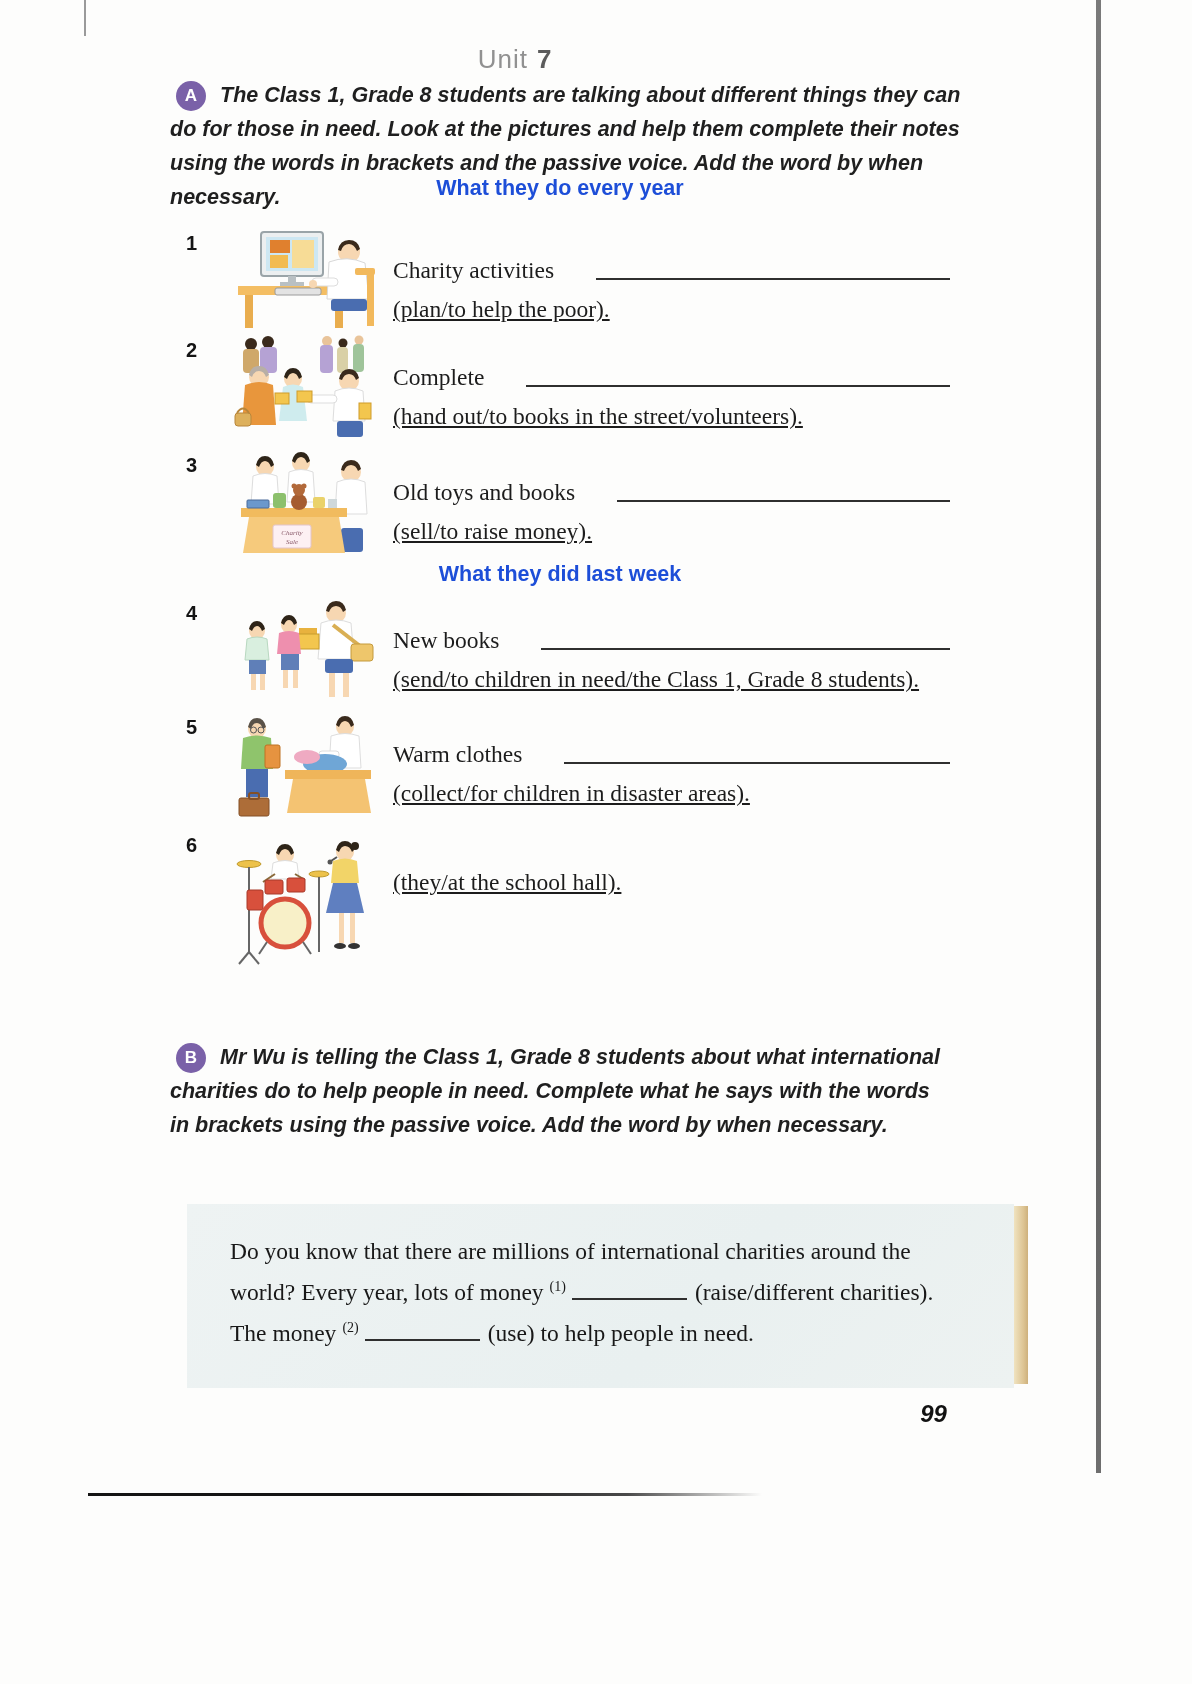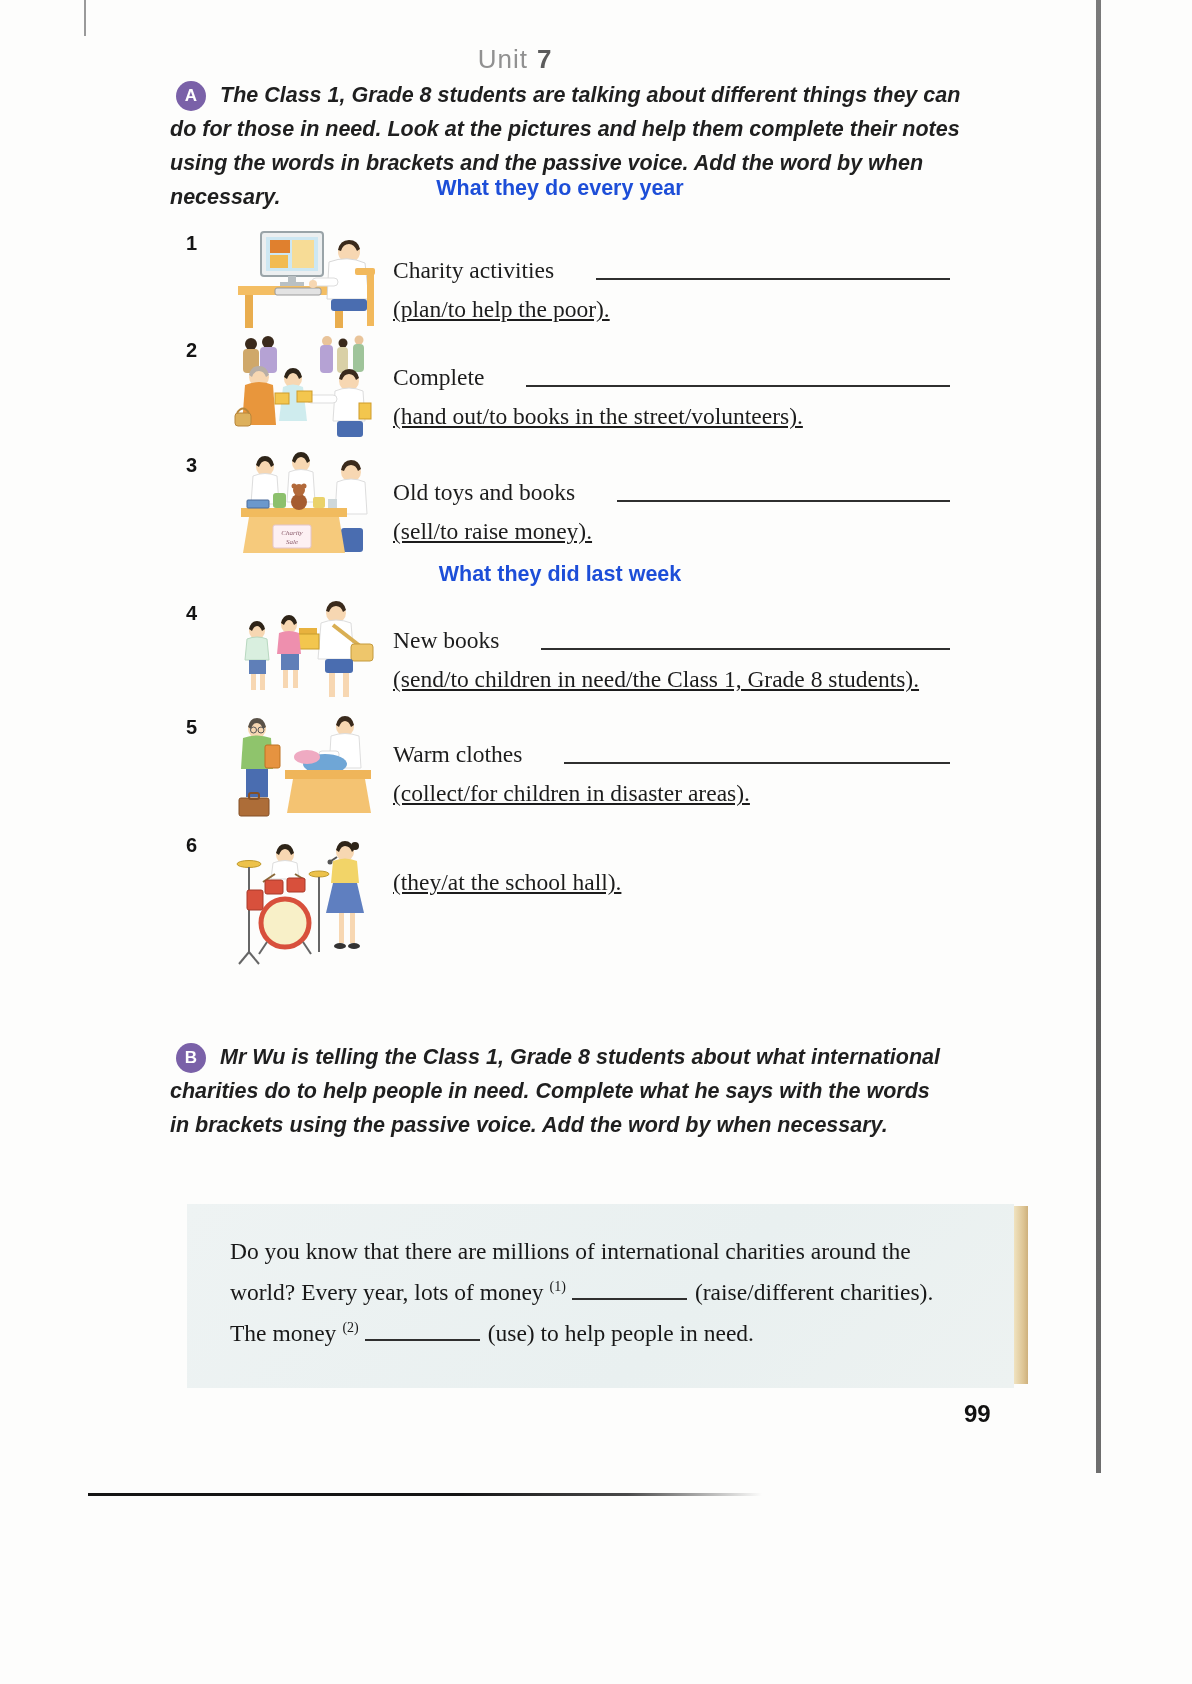--- a/index.html
+++ b/index.html
@@ -39,22 +39,22 @@
   .hint{margin-top:11px;font-size:23.5px;text-decoration:underline;}
   
   .quote-box{position:absolute;left:187px;top:1162px;width:827px;height:184px;
              background:linear-gradient(135deg,#eef3f3,#e9f0f0 60%,#edf2f1);margin-top:42px;}
   .box-curl{position:absolute;right:-14px;top:2px;width:14px;height:178px;
             background:linear-gradient(to right,#f0e3c0,#dcc392 70%,#cdb07c);}
   .box-text{position:absolute;left:43px;top:30px;width:708px;font-size:23.5px;line-height:35px;color:#181818;}
   .box-text sup{font-size:14px;margin-left:6px;}
   .inline-blank{display:inline-block;width:115px;height:14px;border-bottom:2px solid #2f2f2f;margin:0 8px 0 6px;}
   
-  .page-num{position:absolute;left:964px;top:1400px;width:75px;text-align:left;
-            font-family:"Liberation Sans", sans-serif;font-weight:bold;font-size:24px;color:#111;}
+  .page-num{position:absolute;left:896px;top:1400px;width:75px;text-align:center;
+            font-family:"Liberation Sans", sans-serif;font-weight:bold;font-size:24px;color:#111;font-style:italic;}
   svg{display:block;}
 </style>
 </head>
 <body>
 
 <div class="page">
 
   <div class="edge-tick"></div>
   <div class="edge-right"></div>
 

